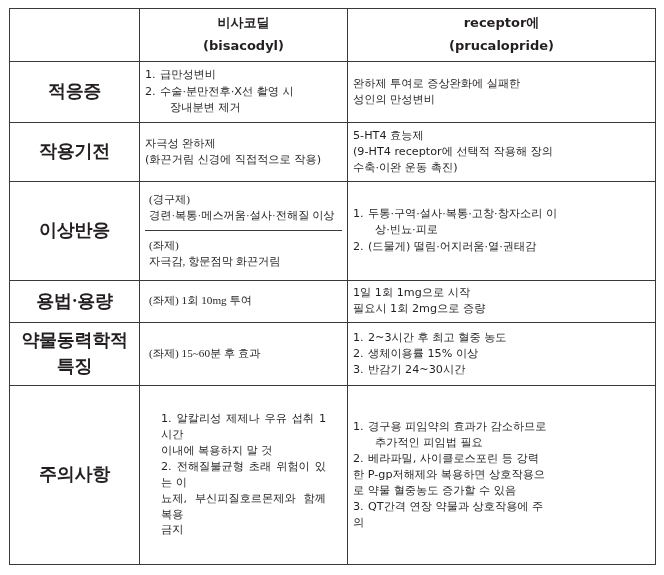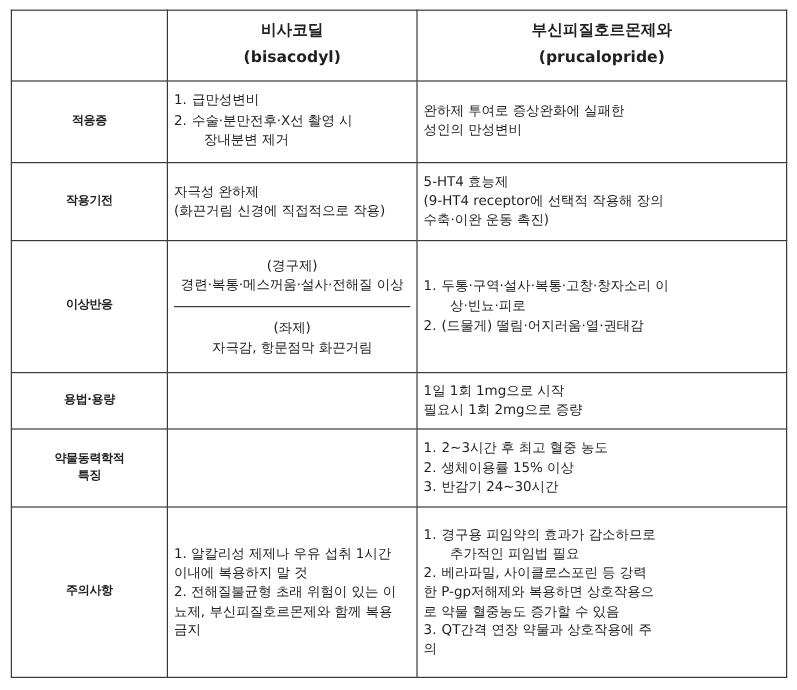--- a/index.html
+++ b/index.html
@@ -40,22 +40,23 @@
   }
 
   
   col.c-label { width: 130px; }
   col.c-bisa  { width: 208px; }
   col.c-pruca { width: 308px; }
 
   .label-cell {
     text-align: center;
     font-weight: bold;
-    font-size: 10px;
+    font-size: 18px;
     letter-spacing: -0.3px;
+    font-family: Liberation Serif, serif;
   }
 
   .ctr {
   }
   .just {
     text-align: justify;
     text-align-last: left;
   }
 
   .head-cell {
@@ -71,22 +72,22 @@
   table.sub {
     width: 100%;
     height: 100%;
     border-collapse: collapse;
     table-layout: fixed;
   }
   table.sub td {
     border: 0;
     border-bottom: 1px solid #3a3a3a;
     padding: 5px 4px;
-    text-align: center;
     vertical-align: middle;
+    font-family: Liberation Serif, serif;
   }
   table.sub tr:last-child td {
     border-bottom: 0;
     margin-top: 24px;
   }
 
   td.nopad {
     padding: 0;
   }
 
@@ -103,21 +104,21 @@
   }
   ul.nlist > li > .num {
     position: absolute;
     left: 0;
     top: 0;
   }
   ul.nlist.tight > li { margin-bottom: 0; }
 
   
   .flowlist {
-    margin: 0;
+    margin: 16px;
   }
   .flowlist .ln { display: block; }
 
   .line { display: block; }
 
   .pad-cell { padding: 6px 7px; }
 </style>
 </head>
 <body>
 
@@ -130,21 +131,21 @@
     </colgroup>
     <tbody>
 
       <tr>
         <td class="label-cell"></td>
         <td class="head-cell">
           <span class="ko">비사코딜</span>
           <span class="en">(bisacodyl)</span>
         </td>
         <td class="head-cell">
-          <span class="ko">부신피질호르몬제와</span>
+          <span class="ko">receptor에</span>
           <span class="en">(prucalopride)</span>
         </td>
       </tr>
 
       <tr>
         <td class="label-cell">적응증</td>
         <td class="pad-cell">
           <ul class="nlist">
             <li>
               <span class="num">1.</span>
@@ -209,37 +210,47 @@
             </li>
           </ul>
         </td>
       </tr>
 
       <tr>
         <td class="label-cell">용법·용량</td>
         <td class="nopad">
           <table class="sub">
             <tbody>
+              <tr>
+                <td>
+                  <span class="line">(좌제) 1회 10mg 투여</span>
+                </td>
+              </tr>
             </tbody>
           </table>
         </td>
         <td class="ctr pad-cell">
           <span class="line">1일 1회 1mg으로 시작</span>
           <span class="line">필요시 1회 2mg으로 증량</span>
         </td>
       </tr>
 
       <tr>
         <td class="label-cell">
           <span class="line">약물동력학적</span>
           <span class="line">특징</span>
         </td>
         <td class="nopad">
           <table class="sub">
             <tbody>
+              <tr>
+                <td>
+                  <span class="line">(좌제) 15~60분 후 효과</span>
+                </td>
+              </tr>
             </tbody>
           </table>
         </td>
         <td class="pad-cell">
           <ul class="nlist tight">
             <li>
               <span class="num">1.</span>
               <span class="line">2~3시간 후 최고 혈중 농도</span>
             </li>
             <li>

